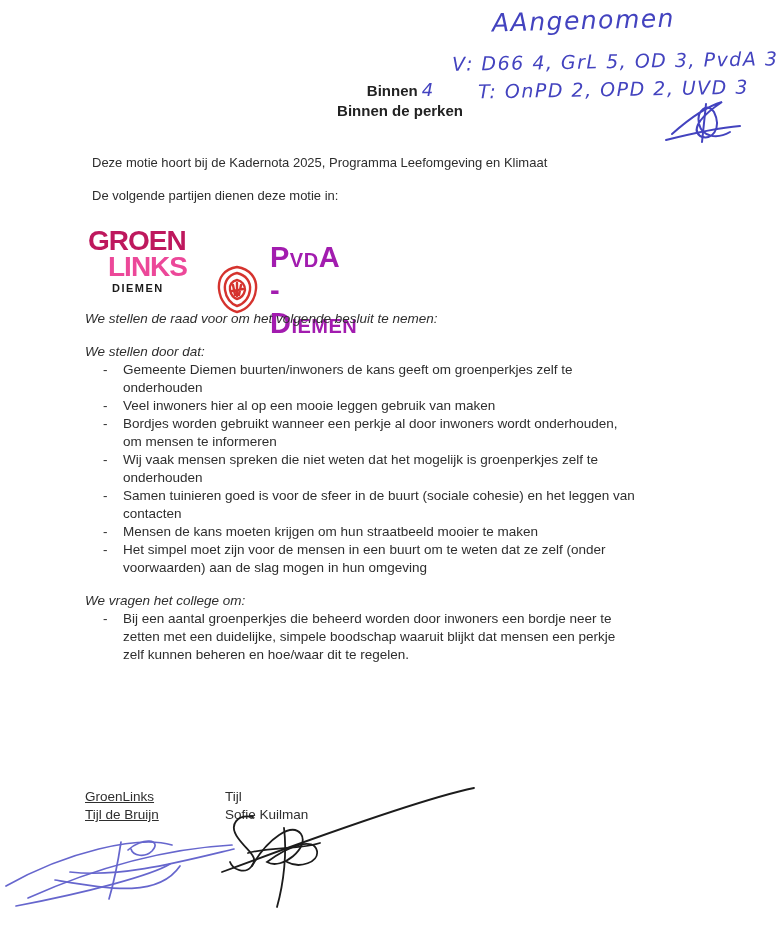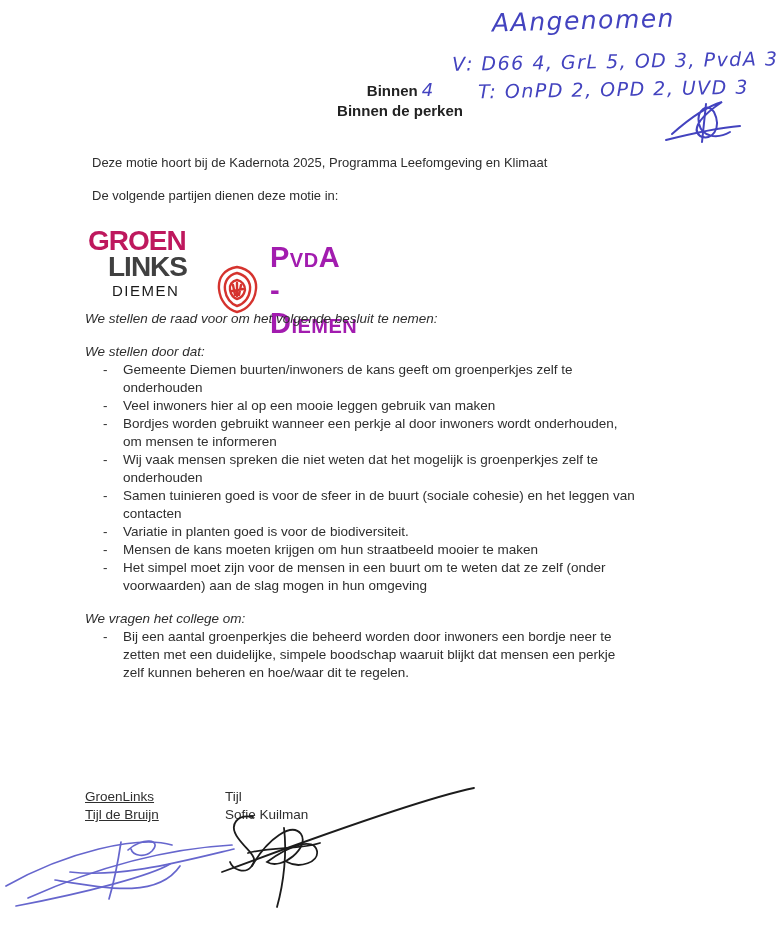--- a/index.html
+++ b/index.html
@@ -31,22 +31,22 @@
     color:#4343bf;font-size:18px;font-weight:normal;margin-left:4px;
   }
   
   .intro{position:absolute;left:92px;top:154px;font-size:13px;line-height:18px;}
   .intro p{margin:0;}
   .intro p + p{margin-top:15px;}
   
   .logos{position:absolute;left:88px;top:225px;height:80px;}
   .gl-logo{position:absolute;left:0;top:2px;line-height:1;}
   .gl-groen{font-size:28px;font-weight:bold;letter-spacing:-1px;color:#be185d;}
-  .gl-links{font-size:28px;font-weight:bold;letter-spacing:-1px;color:#404040;margin-left:20px;margin-top:-2px;}
-  .gl-diemen{font-size:15px;font-weight:normal;letter-spacing:1.5px;color:#1a1a1a;margin-left:24px;margin-top:2px;}
+  .gl-links{font-size:28px;font-weight:bold;letter-spacing:-1px;color:#ec4899;margin-left:20px;margin-top:-2px;}
+  .gl-diemen{font-size:11px;font-weight:bold;letter-spacing:1.5px;color:#1a1a1a;margin-left:24px;margin-top:2px;}
   .pvda-logo{position:absolute;left:126px;top:16px;display:flex;align-items:center;}
   .pvda-text{
     font-size:29px;font-weight:bold;color:#a21caf;
     font-variant:small-caps;letter-spacing:0.5px;margin-left:10px;
   }
   
   .main{position:absolute;left:85px;top:310px;width:632px;font-size:13.5px;line-height:18px;color:#2e2e2e;}
   .main p{margin:0;font-style:italic;}
   p.section-heading{margin-top:15px;}
   ul.dash-list{list-style:none;margin:0;padding:0;}
@@ -119,21 +119,20 @@
     <ul class="dash-list">
       <li>Gemeente Diemen buurten/inwoners de kans geeft om groenperkjes zelf te
 onderhouden</li>
       <li>Veel inwoners hier al op een mooie leggen gebruik van maken</li>
       <li>Bordjes worden gebruikt wanneer een perkje al door inwoners wordt onderhouden,
 om mensen te informeren</li>
       <li>Wij vaak mensen spreken die niet weten dat het mogelijk is groenperkjes zelf te
 onderhouden</li>
       <li>Samen tuinieren goed is voor de sfeer in de buurt (sociale cohesie) en het leggen van
 contacten</li>
-      <li>Variatie in planten goed is voor de biodiversiteit.</li>
     </ul>
 
     <ul class="dash-list">
       <li>Mensen de kans moeten krijgen om hun straatbeeld mooier te maken</li>
       <li>Het simpel moet zijn voor de mensen in een buurt om te weten dat ze zelf (onder
 voorwaarden) aan de slag mogen in hun omgeving</li>
     </ul>
 
     <p class="section-heading">We vragen het college om:</p>
     <ul class="dash-list">

